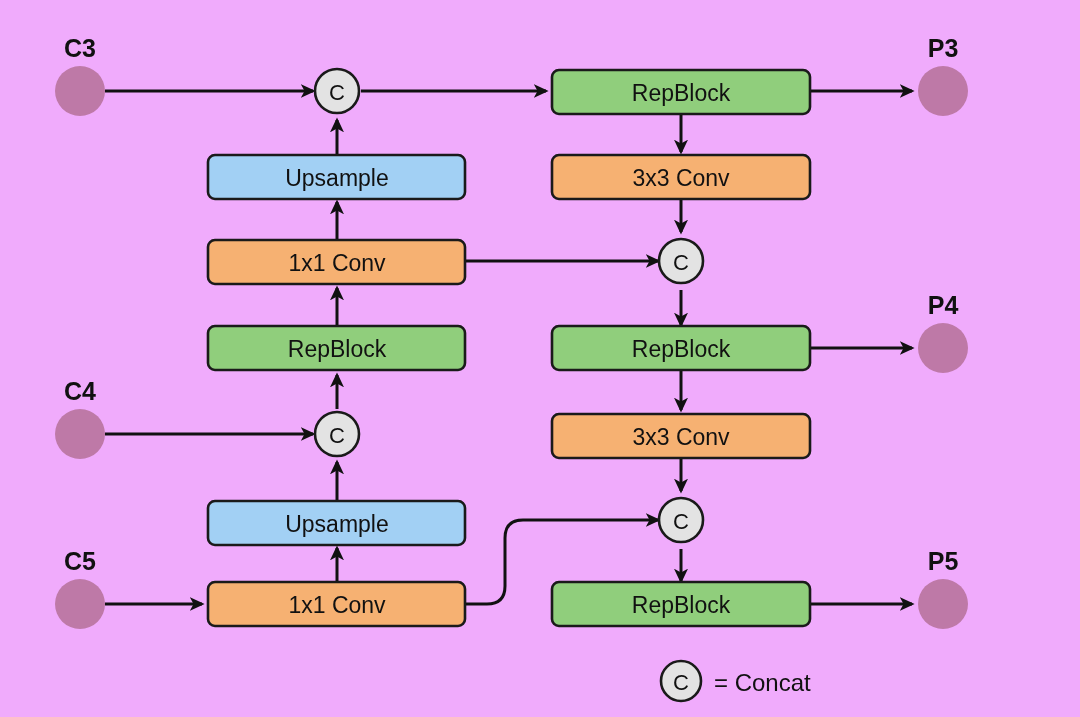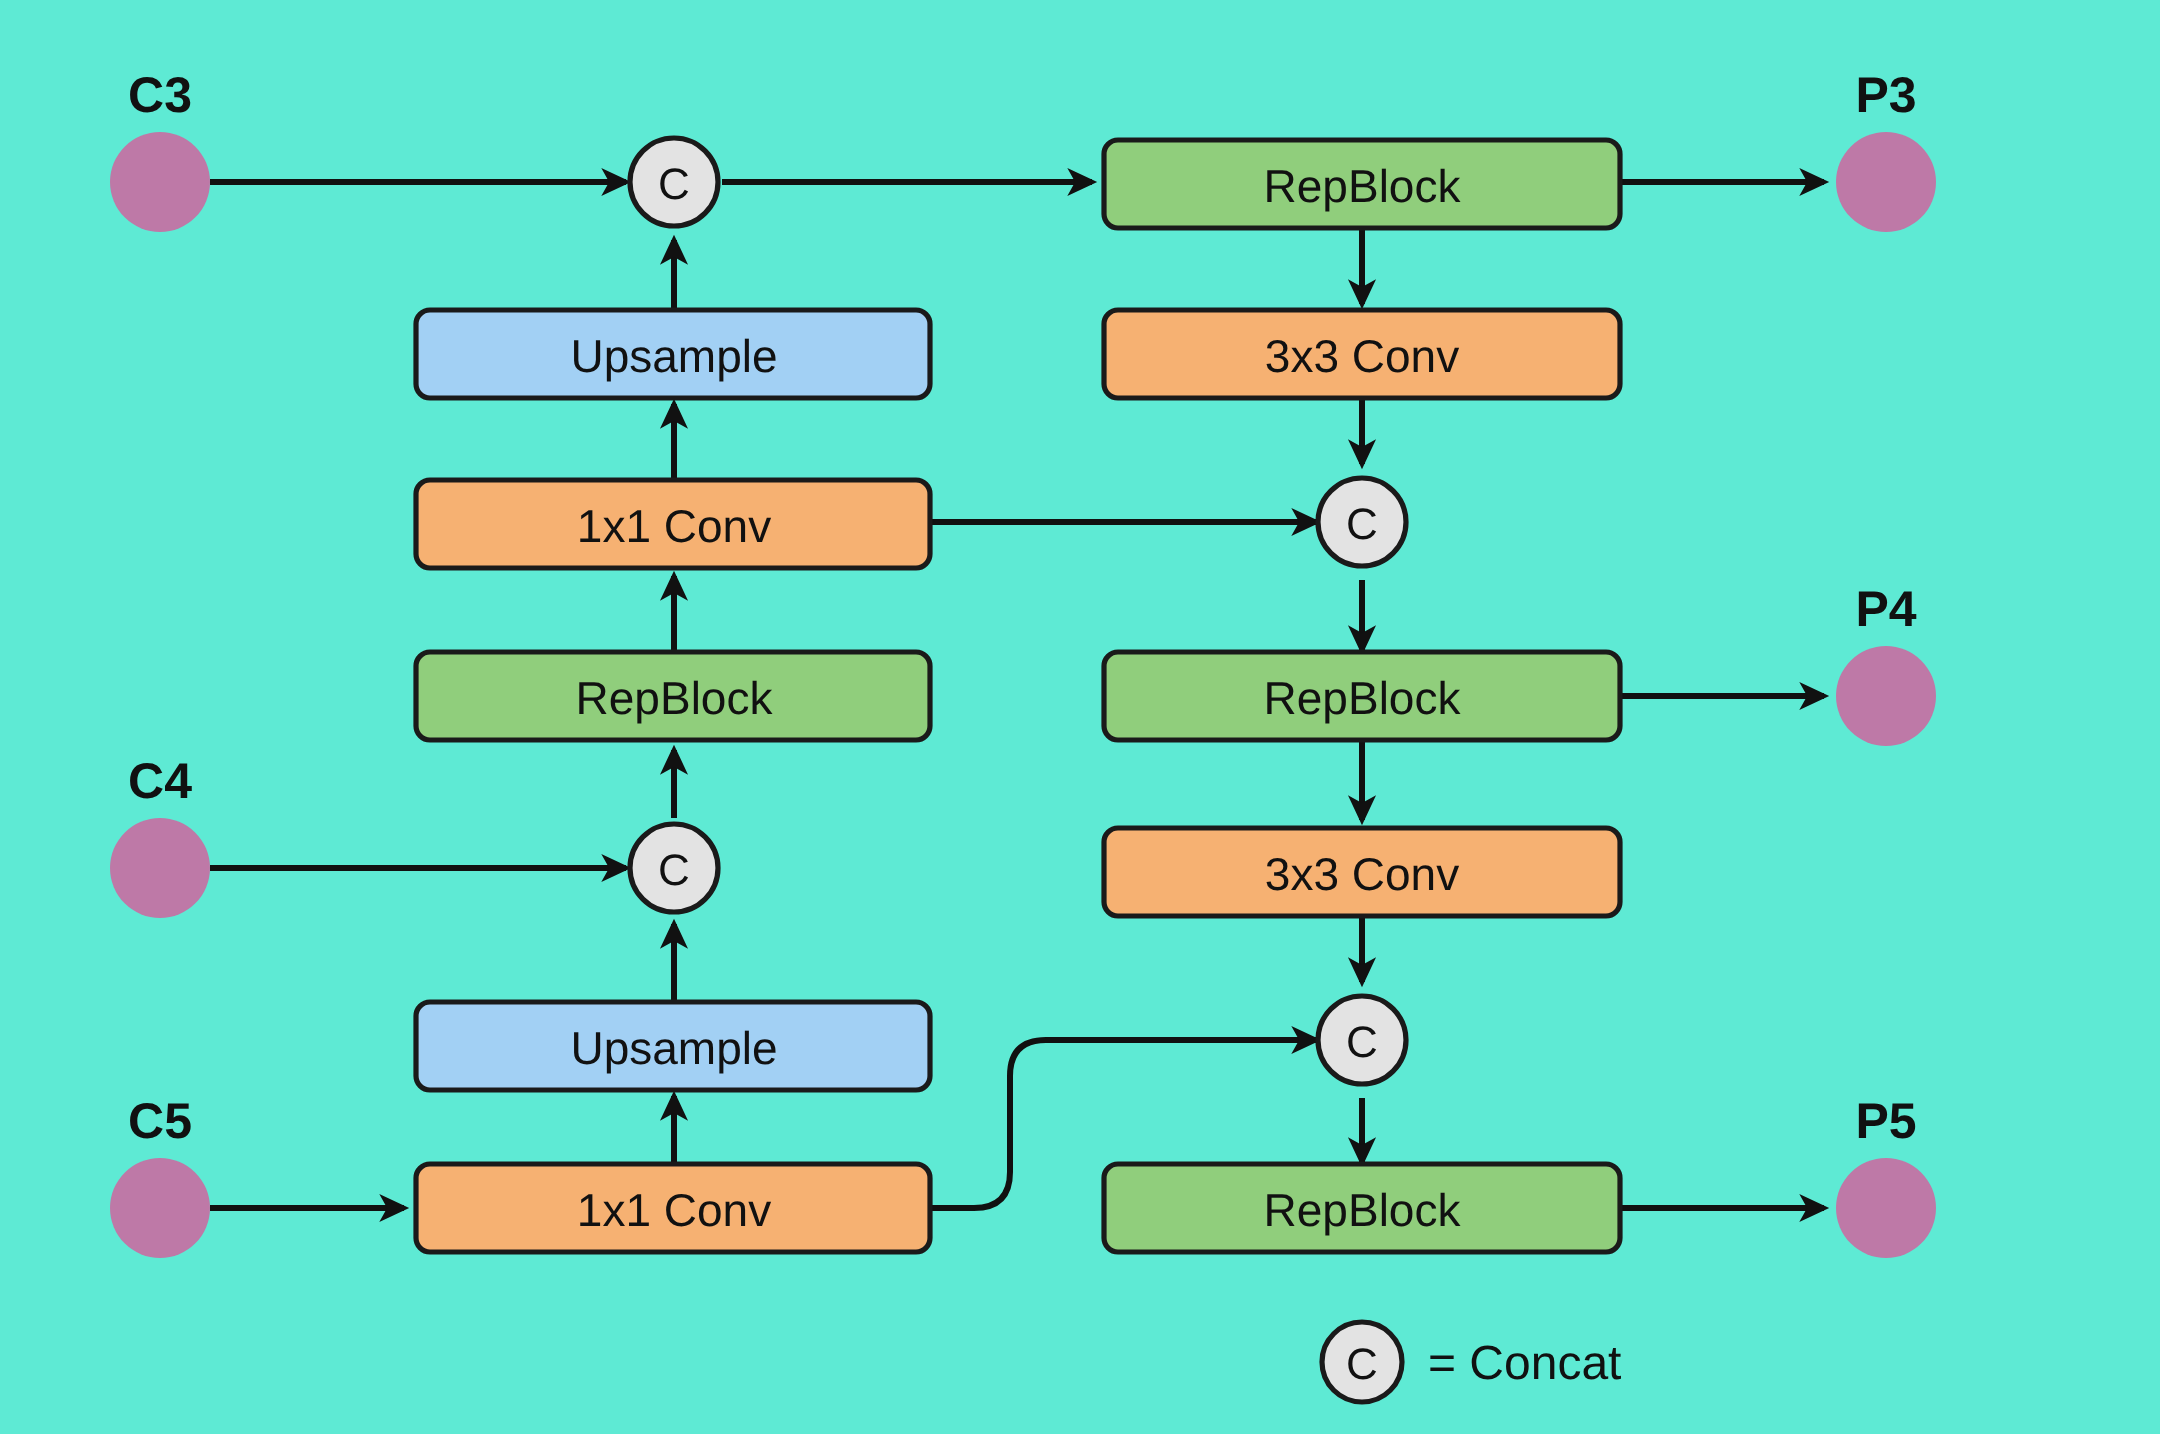--- a/index.html
+++ b/index.html
@@ -11,21 +11,21 @@
   body {
     width: 1080px;
     height: 717px;
     font-family: "Liberation Sans", sans-serif;
     overflow: hidden;
   }
   #diagram-root {
     position: relative;
     width: 1080px;
     height: 717px;
-    background: #5eead4;
+    background: #f0abfc;
   }
   svg#diagram {
     display: block;
     width: 1080px;
     height: 717px;
   }
   .node-box {
     stroke: #1a1a1a;
     stroke-width: 2.6;
   }

